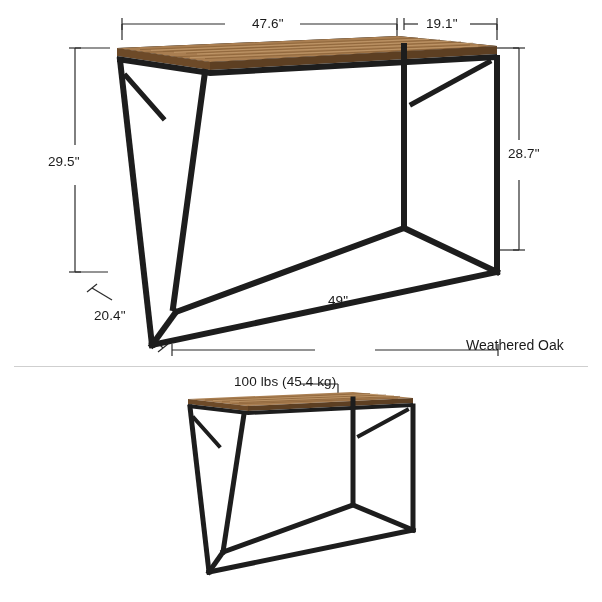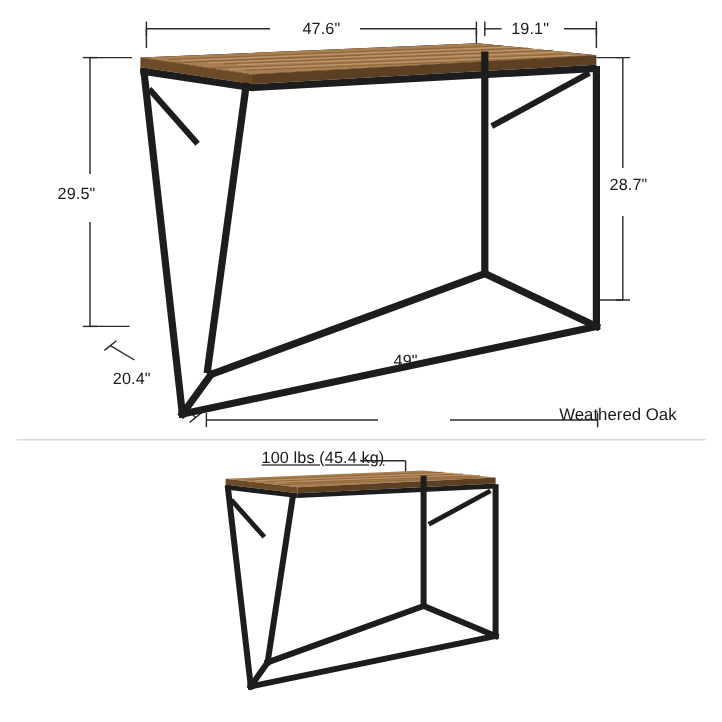--- a/index.html
+++ b/index.html
@@ -224,16 +224,16 @@
         <line x1="194" y1="52" x2="219" y2="80" stroke-width="4"></line>
         <line x1="407" y1="44" x2="359" y2="70" stroke-width="4"></line>
 
         <line x1="209" y1="206" x2="413" y2="164" stroke-width="5"></line>
         <line x1="223" y1="186" x2="353" y2="139" stroke-width="5"></line>
         <line x1="209" y1="206" x2="223" y2="186" stroke-width="5"></line>
         <line x1="413" y1="164" x2="353" y2="139" stroke-width="5"></line>
       </g>
     </svg>
 
-    <div class="dim-label" style="left:218px; top:8px;text-decoration:underline;">100 lbs (45.4 kg)</div>
+    <div class="dim-label" style="left:234px; top:8px;">100 lbs (45.4 kg)</div>
   </div>
 
 </div>
 
 </body></html>

